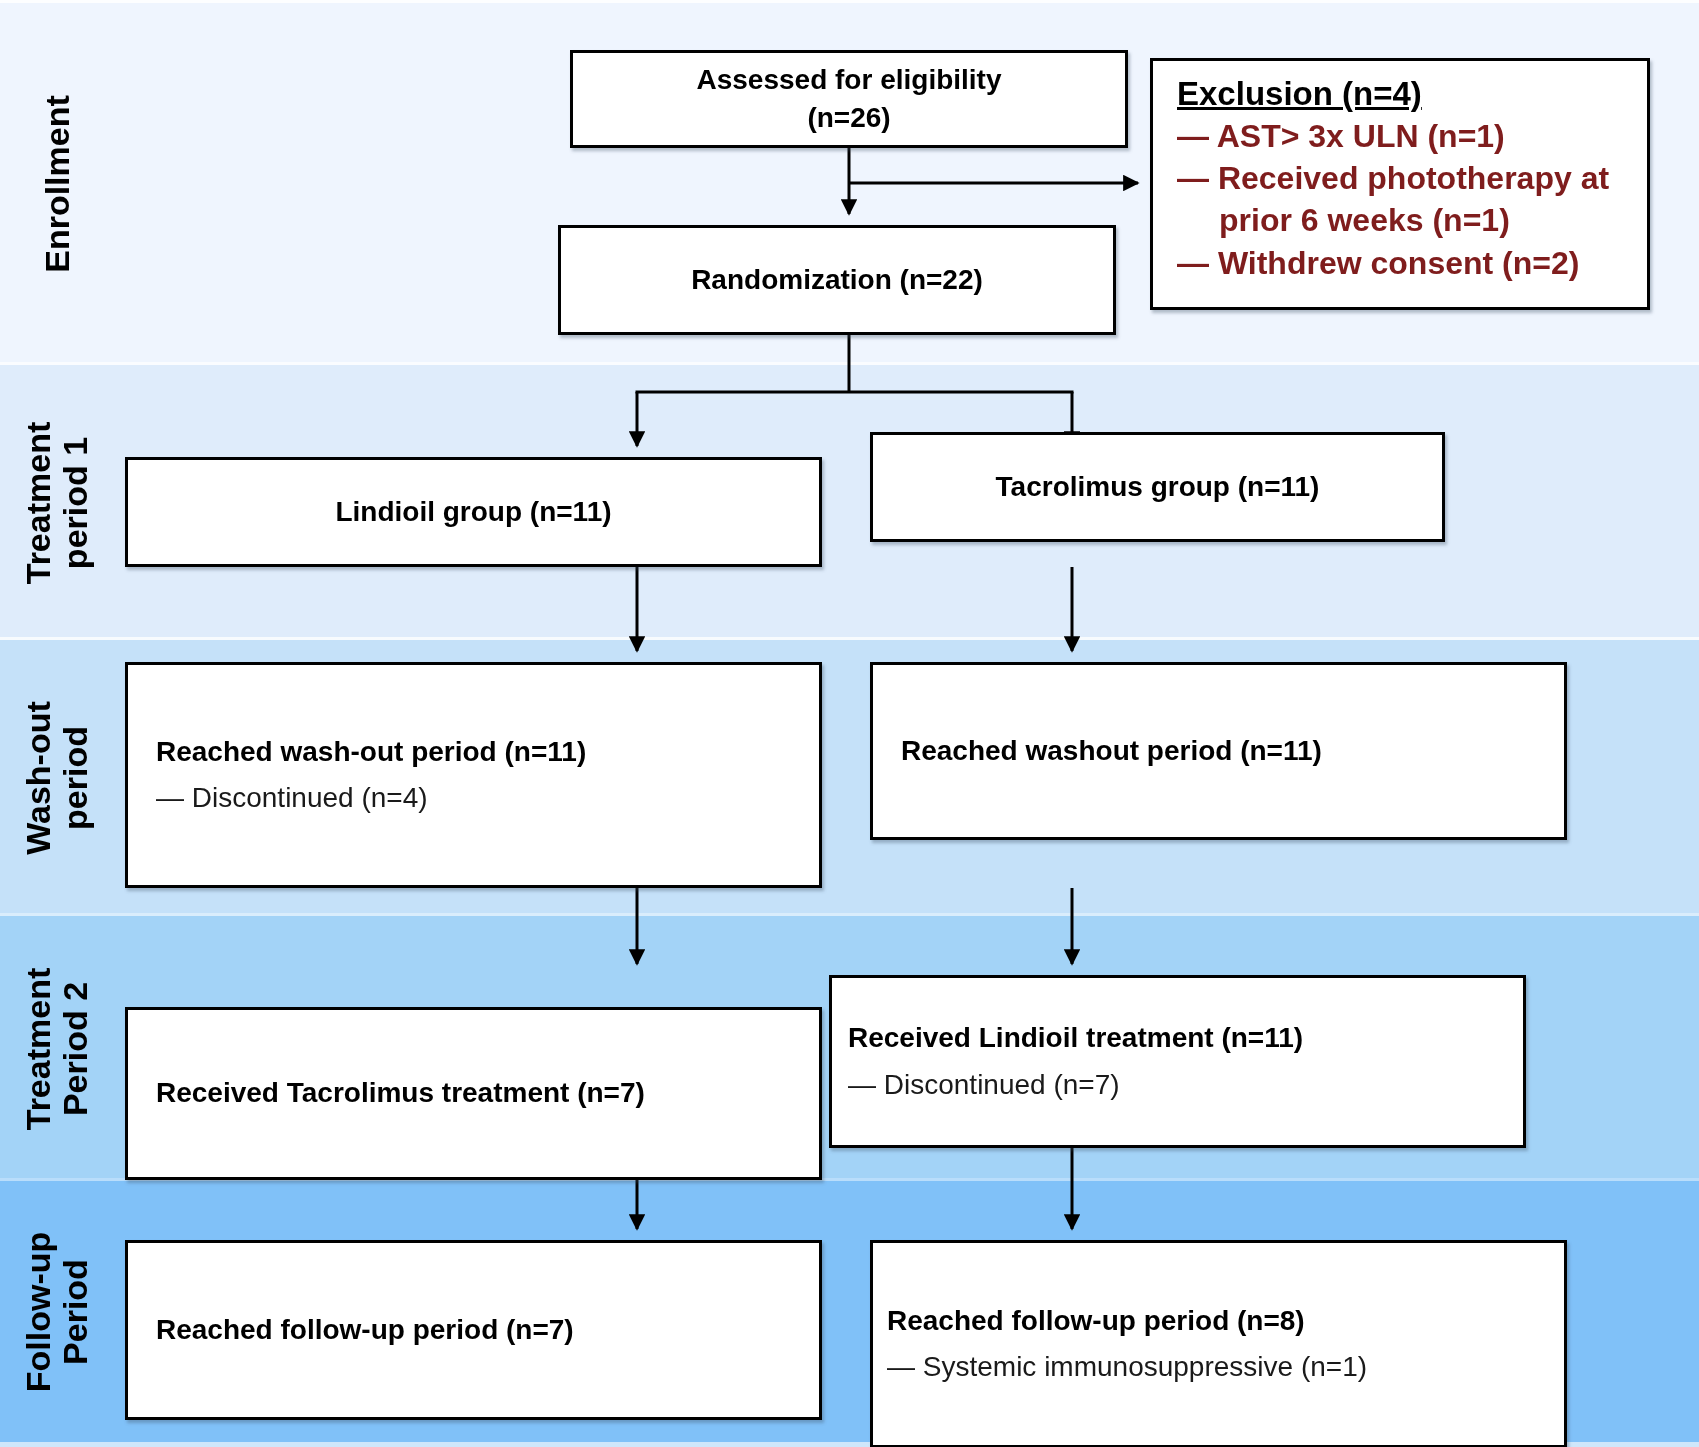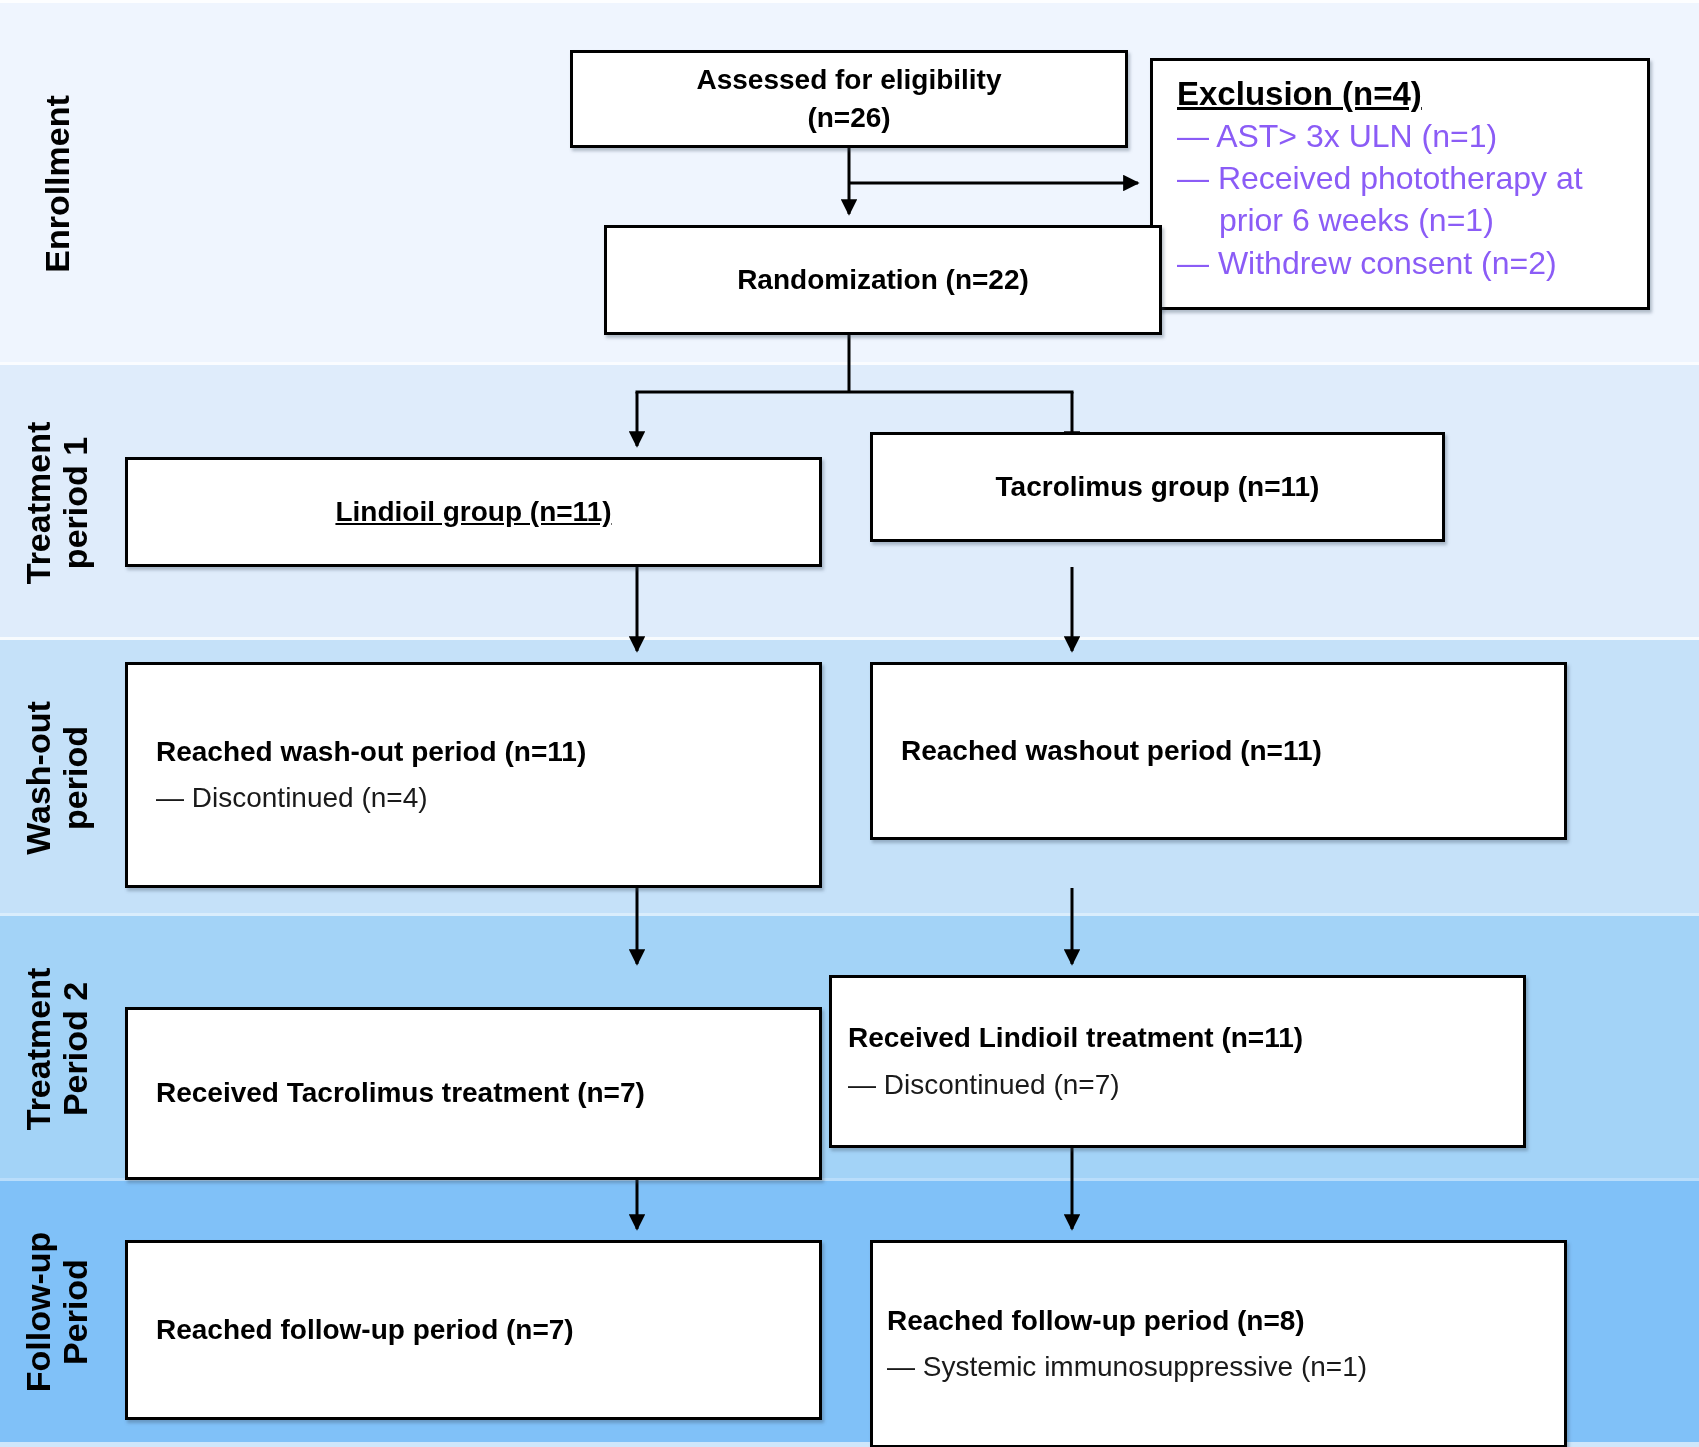--- a/index.html
+++ b/index.html
@@ -36,21 +36,21 @@
   }
   .fbox.center{align-items:center;text-align:center;}
   .fbox.left-align{align-items:flex-start;text-align:left;padding-left:28px;padding-right:14px;}
   .fbox .main{font-weight:700;line-height:1.65;}
   .fbox .sub{font-weight:400;color:#1a1a1a;line-height:1.65;}
   .fbox .l1,.fbox .l2{font-weight:700;line-height:1.35;}
 
   
   .fbox.exclusion{justify-content:flex-start;padding:14px 20px 0 24px;font-size:32px;}
   .fbox.exclusion .title{font-weight:700;text-decoration:underline;font-size:33px;margin-bottom:2px;}
-  .fbox.exclusion .item{font-weight:400;color:#8b5cf6;line-height:1.32;padding-left:42px;text-indent:-42px;}
+  .fbox.exclusion .item{font-weight:700;color:#7f1d1d;line-height:1.32;padding-left:42px;text-indent:-42px;}
 
   
   svg.connectors{position:absolute;left:0;top:0;z-index:2;}
   .fbox{z-index:3;}
   .band-label{z-index:3;}
 </style>
 </head>
 <body>
 
 <div class="figure">
@@ -112,25 +112,25 @@
     <div class="l2">(n=26)</div>
   </div>
 
   <div class="fbox exclusion" style="left:1150px;top:58px;width:500px;height:252px;">
     <div class="title">Exclusion (n=4)</div>
     <div class="item">— AST&gt; 3x ULN (n=1)</div>
     <div class="item">— Received phototherapy at prior 6 weeks (n=1)</div>
     <div class="item">— Withdrew consent (n=2)</div>
   </div>
 
-  <div class="fbox center" style="left:604px;top:225px;width:558px;height:110px;">
+  <div class="fbox center" style="left:558px;top:225px;width:558px;height:110px;">
     <div class="main">Randomization (n=22)</div>
   </div>
 
-  <div class="fbox center" style="left:125px;top:457px;width:697px;height:110px;text-decoration:underline;">
+  <div class="fbox center" style="left:125px;top:457px;width:697px;height:110px;">
     <div class="main">Lindioil group (n=11)</div>
   </div>
   <div class="fbox center" style="left:870px;top:432px;width:575px;height:110px;">
     <div class="main">Tacrolimus group (n=11)</div>
   </div>
 
   <div class="fbox left-align" style="left:125px;top:662px;width:697px;height:226px;">
     <div class="main">Reached wash-out period (n=11)</div>
     <div class="sub">— Discontinued (n=4)</div>
   </div>

